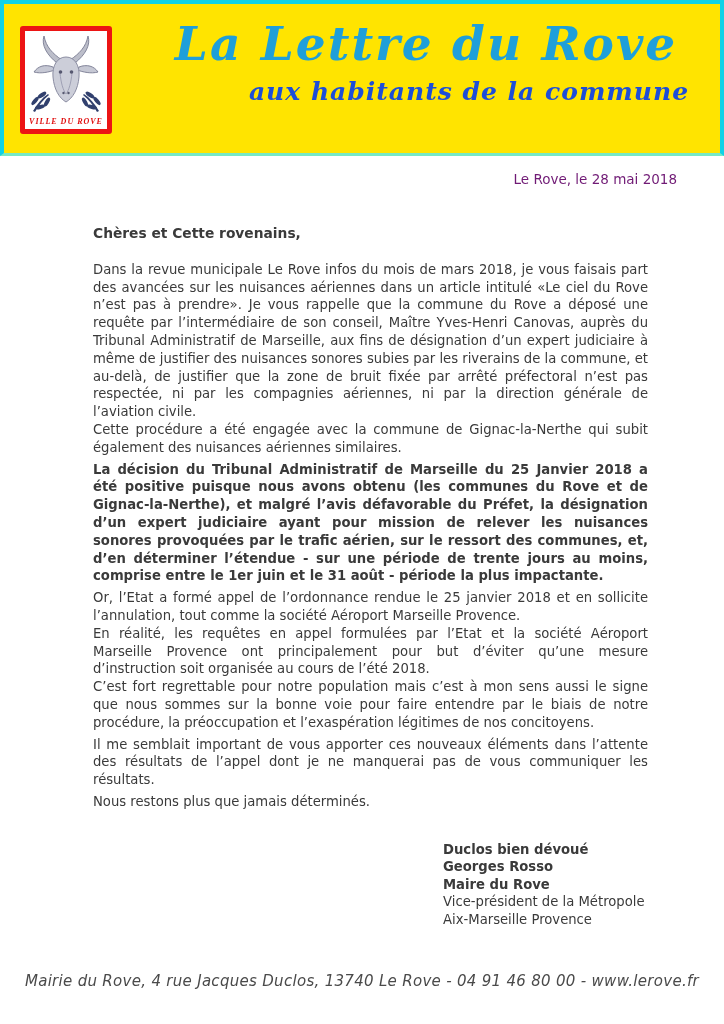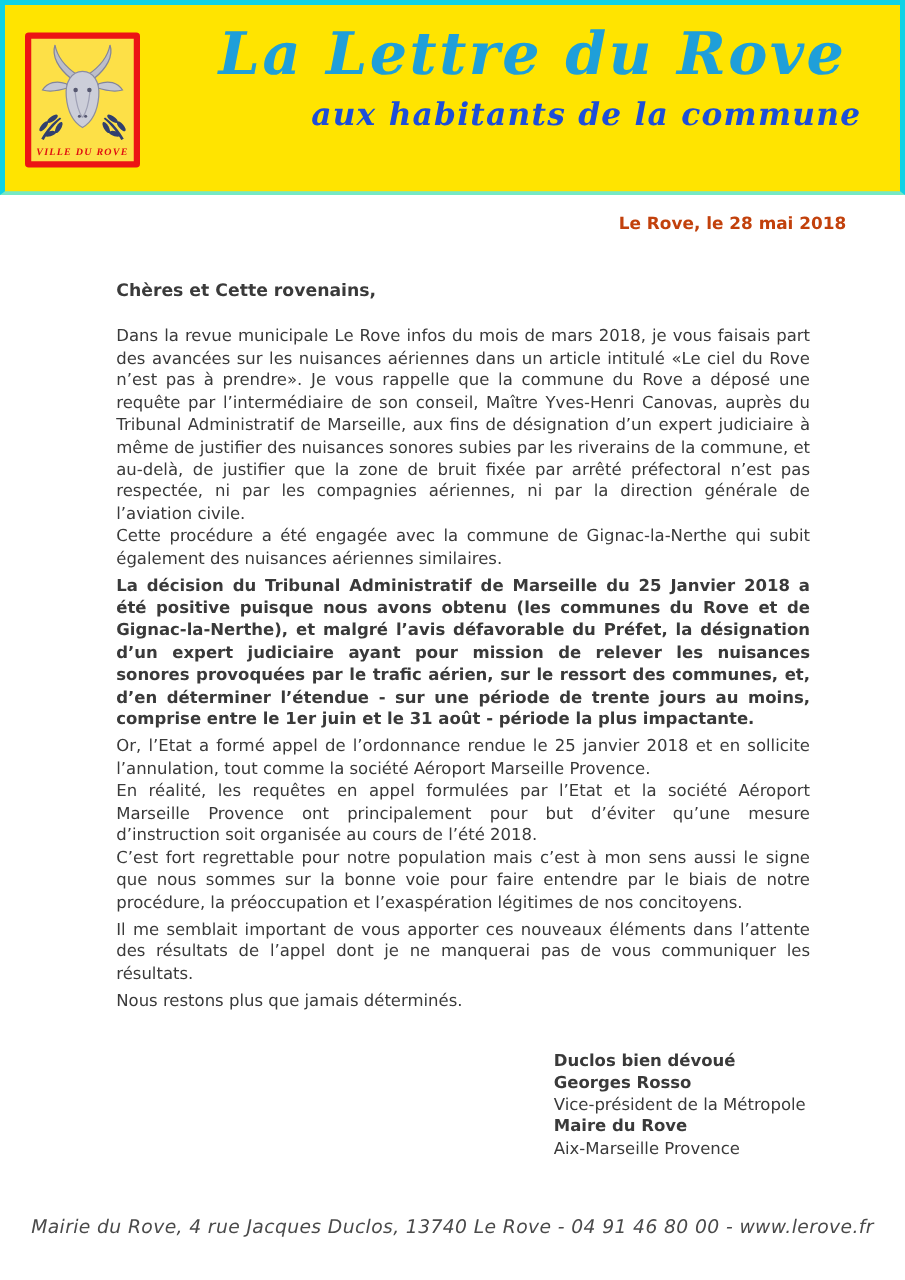--- a/index.html
+++ b/index.html
@@ -13,21 +13,21 @@
   .banner {
     position:relative; box-sizing:border-box;
     width:724px; height:156px;
     background:#ffe400;
     border:4px solid #10d2e6;
     border-bottom:3px solid #76e9c5;
   }
   .crest {
     position:absolute; left:16px; top:22px;
     box-sizing:border-box; width:92px; height:108px;
-    background:#fde047; border:5px solid #ec1414; border-radius:3px;
+    background:#ffffff; border:5px solid #ec1414; border-radius:3px;
     display:flex; flex-direction:column; align-items:center; justify-content:flex-end;
   }
   .crest svg { position:absolute; top:2px; left:2px; }
   .crest-caption {
     position:relative; z-index:2; margin-bottom:3px;
     font-family:"Liberation Serif", serif;
     font-style:italic; font-weight:bold;
     font-size:8px; letter-spacing:1px; color:#e01010; white-space:nowrap;
   }
   .titles { margin-left:118px; text-align:center; }
@@ -40,21 +40,21 @@
   .sub-title {
     margin:2px 0 0 0; padding-left:96px;
     font-family:"DejaVu Serif", serif; font-style:italic; font-weight:bold;
     font-size:25px; line-height:32px; color:#1d4ed8;
     letter-spacing:1px;
   }
 
   
   .dateline {
     margin-top:15px; padding-right:47px;
-    text-align:right; font-size:13.5px; color:#c2410c;font-weight:bold;
+    text-align:right; font-size:13.5px; color:#701a75;
   }
   .letter-body {
     margin:38px 76px 0 93px;
     font-size:13.2px; line-height:17.8px; text-align:justify;
   }
   .salutation { margin:0 0 18px 0; font-weight:bold; font-size:13.8px; }
   .para { margin:0; }
   .para.gap { margin-top:4px; }
   .para.bold { font-weight:bold; }
 
@@ -134,21 +134,21 @@
     <p class="para gap">Or, l’Etat a formé appel de l’ordonnance rendue le 25 janvier 2018 et en sollicite l’annulation, tout comme la société Aéroport Marseille Provence.</p>
     <p class="para">En réalité, les requêtes en appel formulées par l’Etat et la société Aéroport Marseille Provence ont principalement pour but d’éviter qu’une mesure d’instruction soit organisée au cours de l’été 2018.</p>
     <p class="para">C’est fort regrettable pour notre population mais c’est à mon sens aussi le signe que nous sommes sur la bonne voie pour faire entendre par le biais de notre procédure, la préoccupation et l’exaspération légitimes de nos concitoyens.</p>
     <p class="para gap">Il me semblait important de vous apporter ces nouveaux éléments dans l’attente des résultats de l’appel dont je ne manquerai pas de vous communiquer les résultats.</p>
     <p class="para gap">Nous restons plus que jamais déterminés.</p>
   </div>
 
   <div class="signature">
     <div class="sig-line bold">Duclos bien dévoué</div>
     <div class="sig-line bold">Georges Rosso</div>
+    <div class="sig-line bold">Maire du Rove</div>
     <div class="sig-line">Vice-président de la Métropole</div>
-    <div class="sig-line bold">Maire du Rove</div>
     <div class="sig-line">Aix-Marseille Provence</div>
 
   </div>
 
   <div class="footer">Mairie du Rove, 4 rue Jacques Duclos, 13740 Le Rove - 04 91 46 80 00 - www.lerove.fr</div>
 
 </div>
 
 </body></html>

